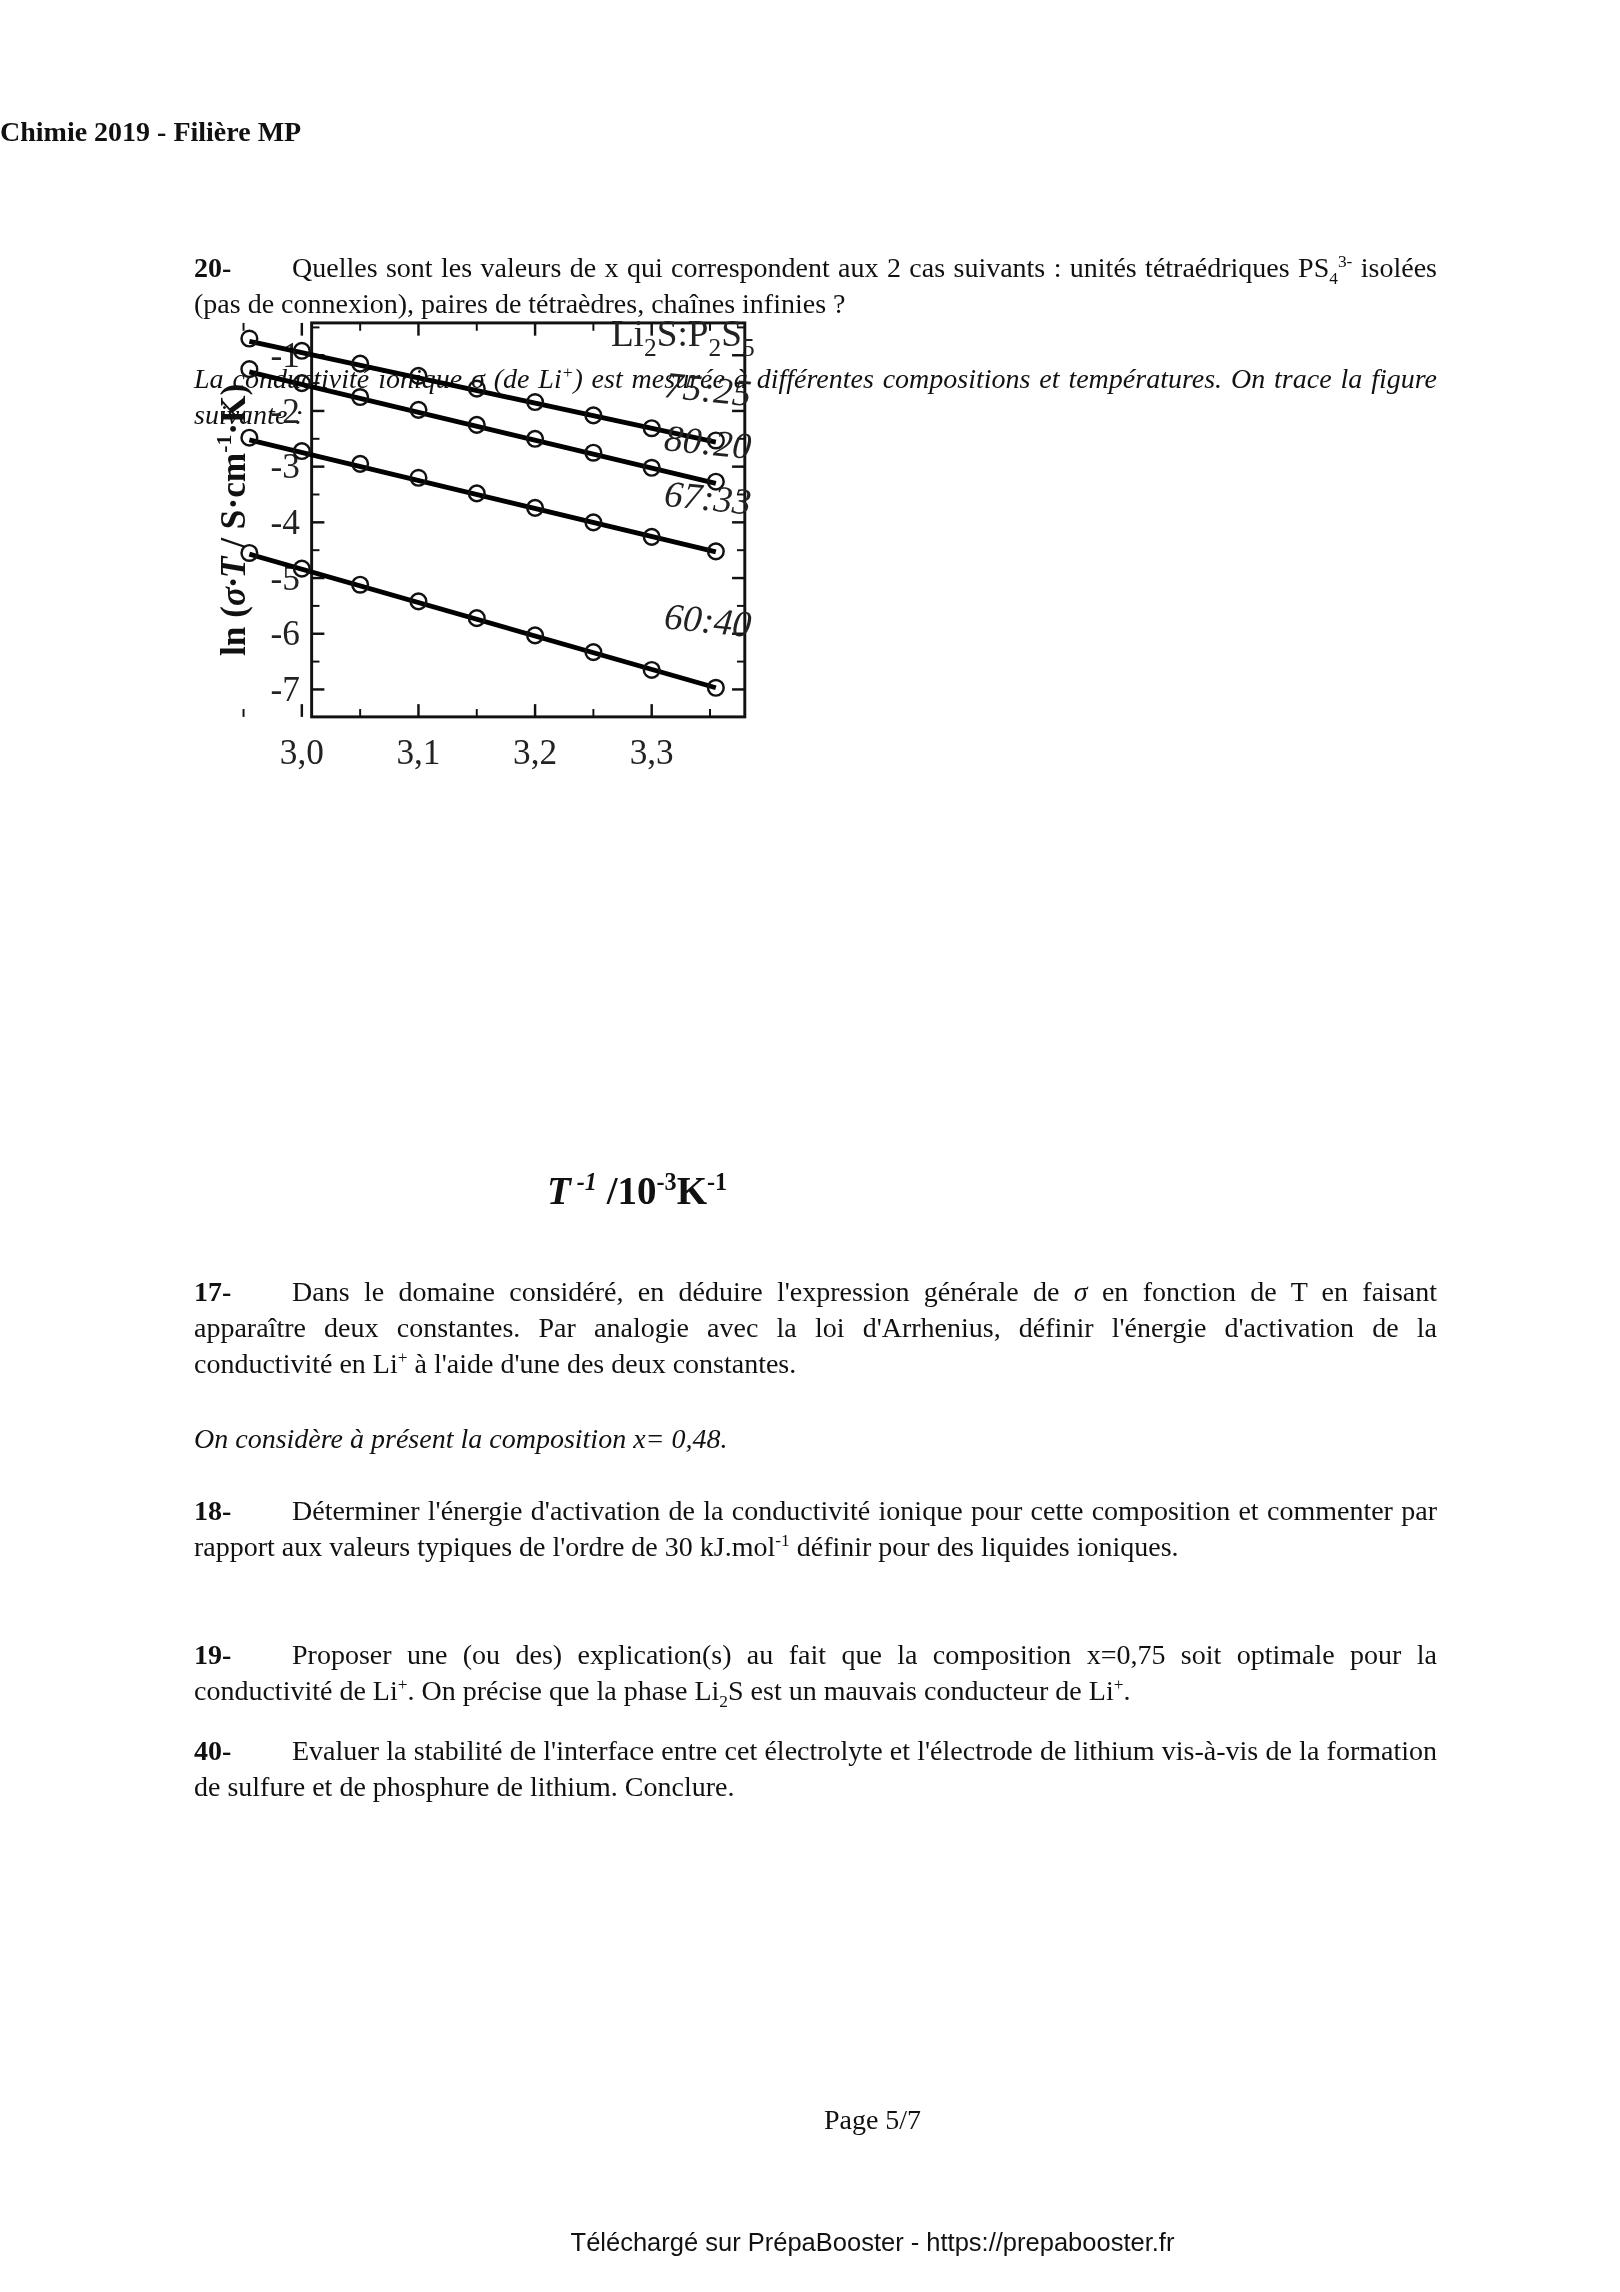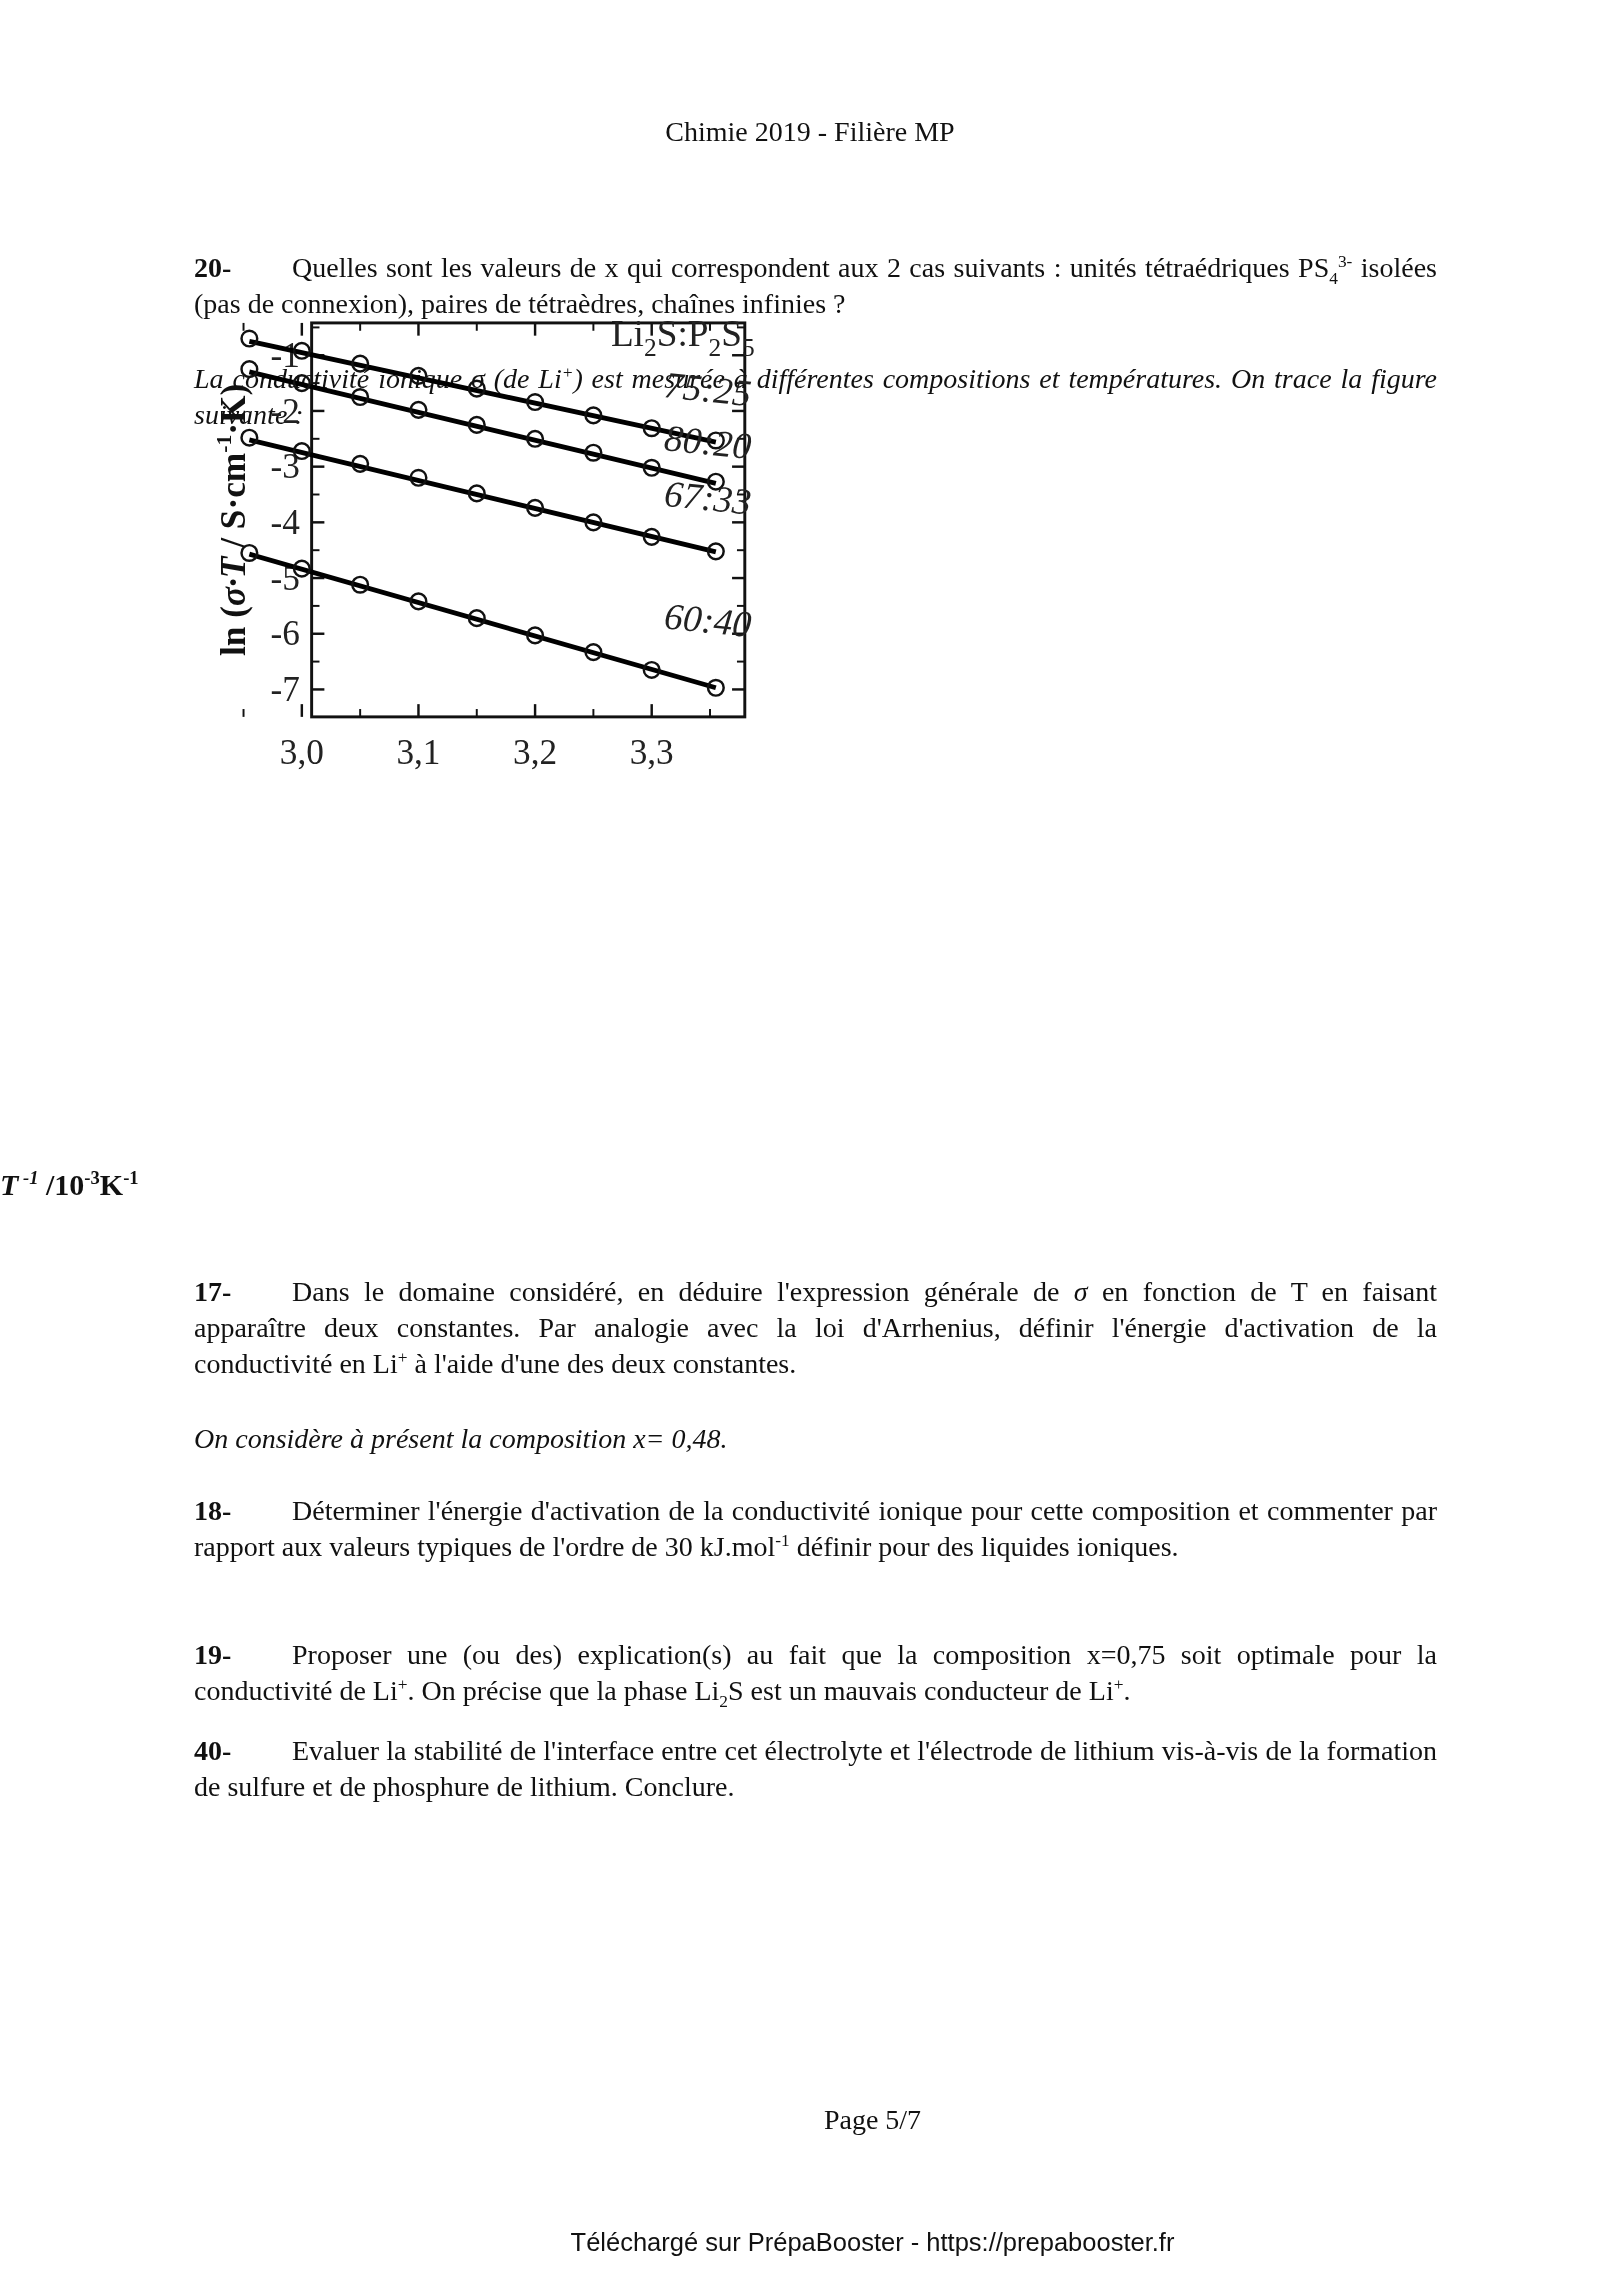--- a/index.html
+++ b/index.html
@@ -1,24 +1,24 @@
 <!DOCTYPE html>
 <html><head>
 <meta charset="utf-8">
 <style>
   html, body { margin: 0; padding: 0; background: #ffffff; }
   body { width: 1620px; height: 2293px; position: relative; overflow: hidden;
          font-family: "Liberation Serif", "DejaVu Serif", serif; color: #111; }
-  .header { position: absolute; top: 116px; left: 0; width: 1620px; text-align: center; font-size: 28px; }
+  .header { position: absolute; top: 116px; left: 0; width: 1620px; font-size: 28px; font-weight: bold; }
   .block { position: absolute; left: 194px; width: 1243px; font-size: 28px; line-height: 36px; text-align: justify; }
   .qnum { font-weight: bold; display: inline-block; width: 98px; }
   .it { font-style: italic; }
   sup, sub { font-size: 0.62em; line-height: 0; }
   #chart { position: absolute; left: 196px; top: 466px; }
-  .xlabel { position: absolute; top: 1168px; left: 0; width: 1274px; font-size: 30px; font-weight: bold; }
+  .xlabel { position: absolute; top: 1168px; left: 0; width: 1274px; text-align: center; font-size: 39px; font-weight: bold; }
   .footer-page { position: absolute; top: 2104px; left: 0; width: 1745px; text-align: center; font-size: 28px; }
   .footer-dl { position: absolute; top: 2228px; left: 0; width: 1745px; text-align: center; font-size: 25.5px;
                font-family: "Liberation Sans", "DejaVu Sans", sans-serif; }
   svg text { font-family: "Liberation Serif", "DejaVu Serif", serif; }
 </style>
 </head>
 <body>
 
 <div class="header">Chimie 2019 - Filière MP</div>
 

